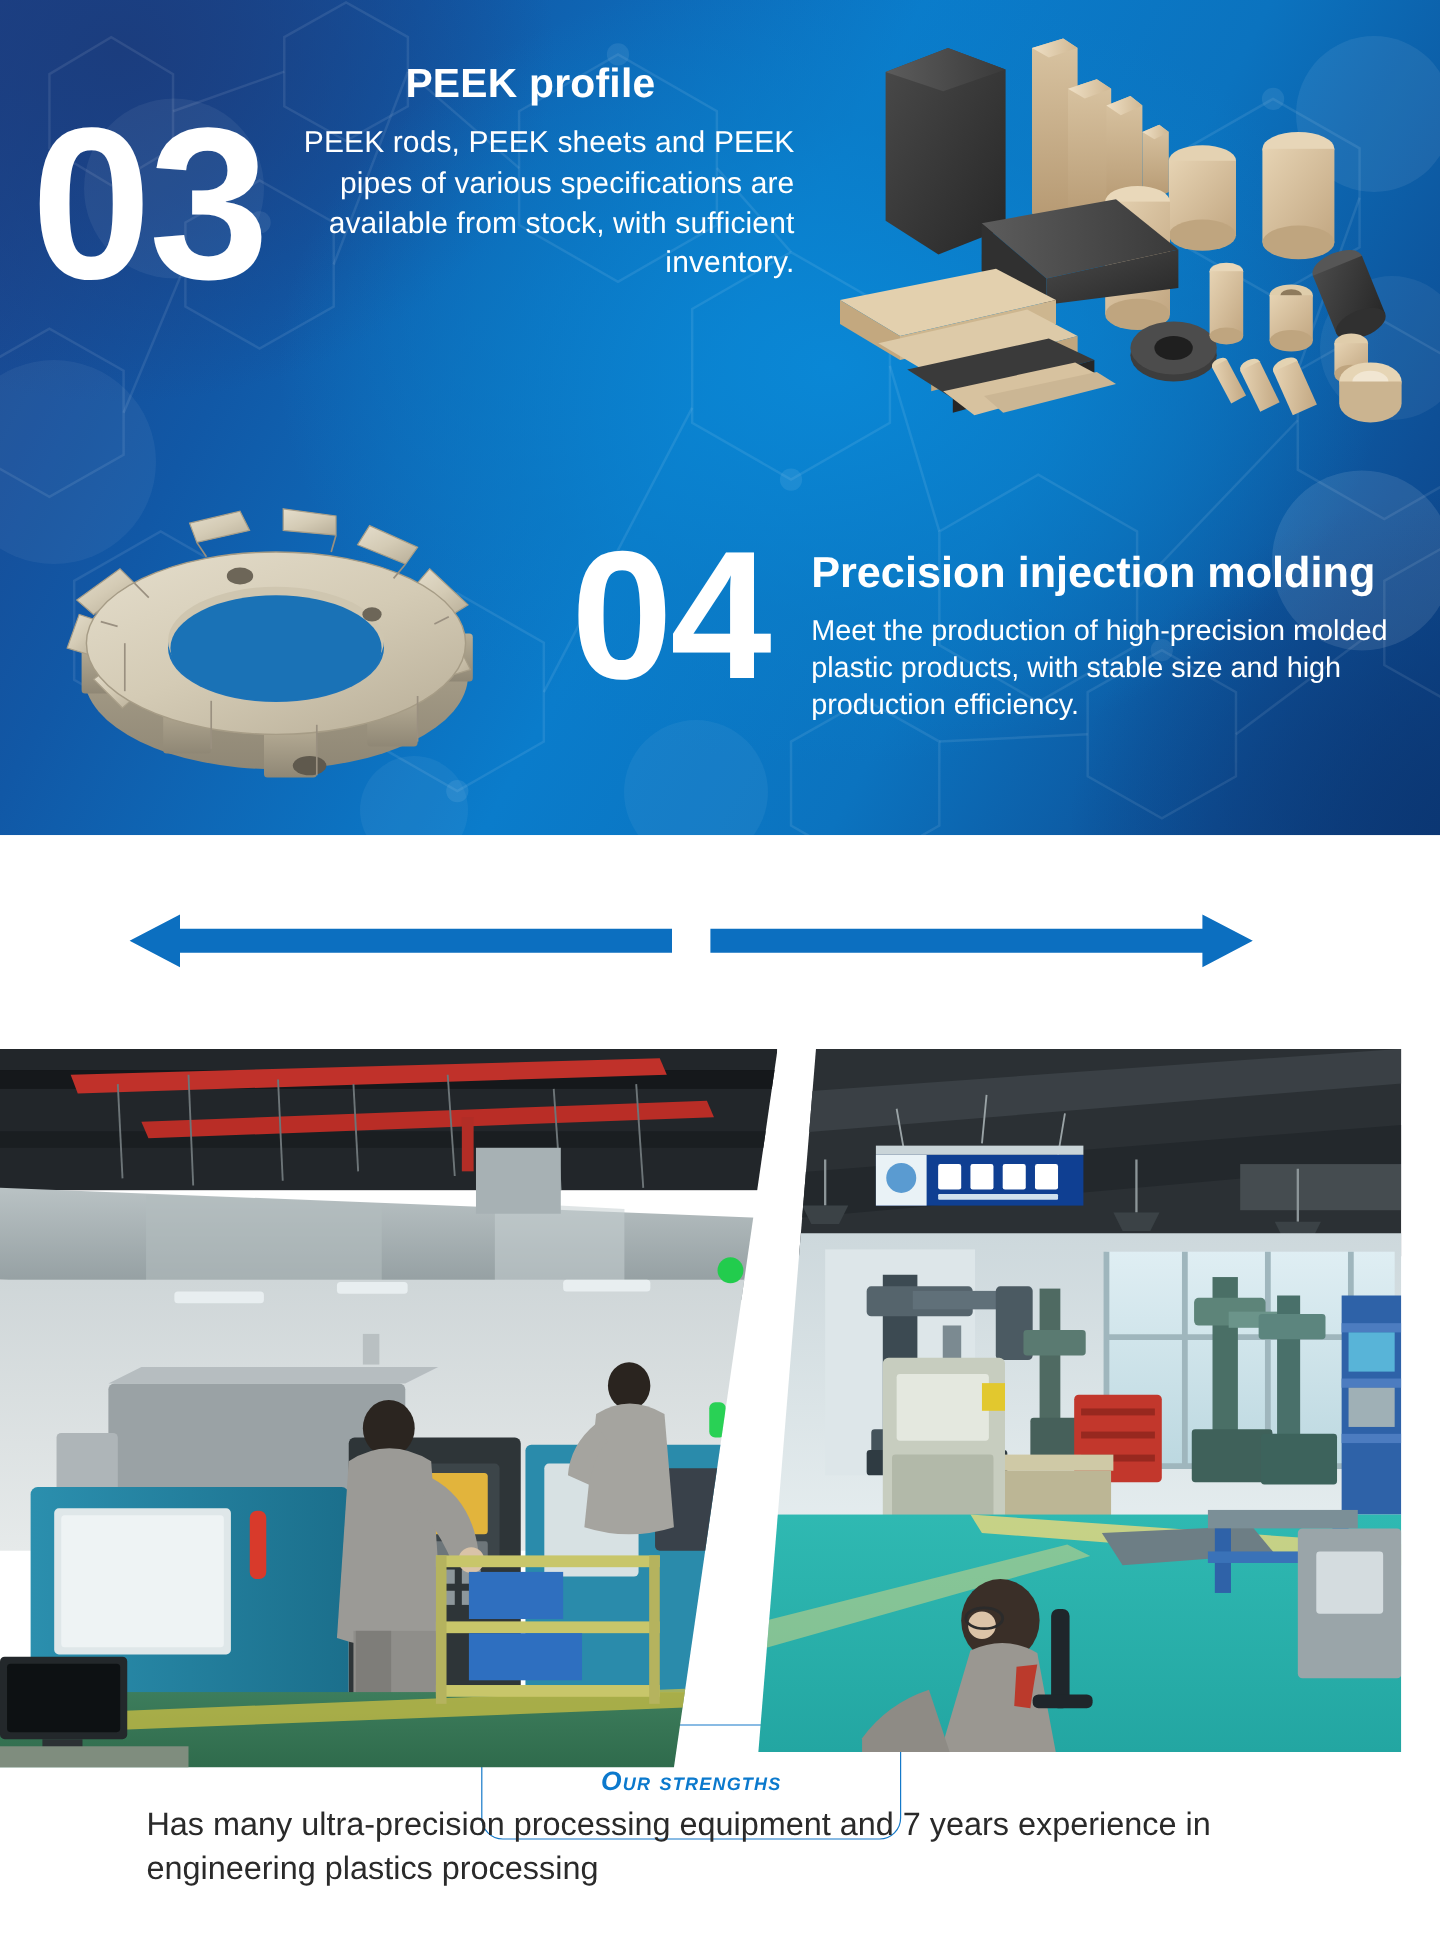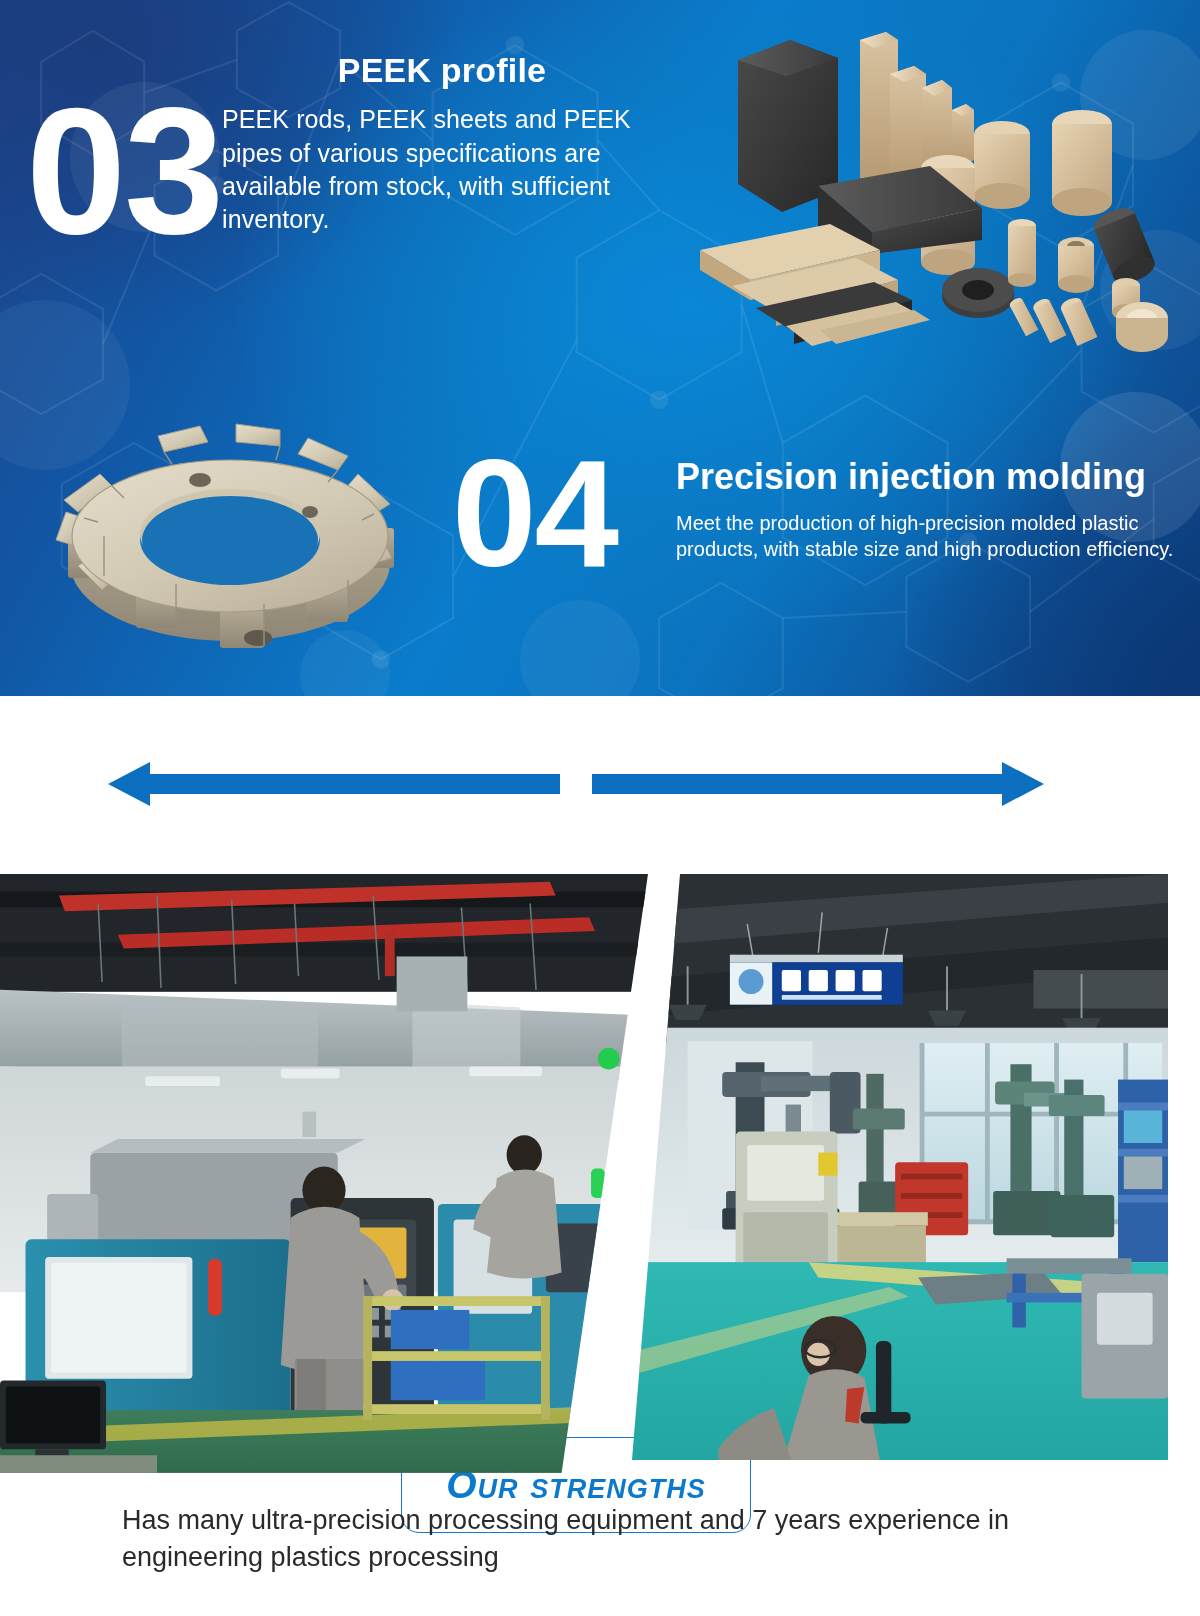--- a/index.html
+++ b/index.html
@@ -31,51 +31,52 @@
   }
   .num03{left:26px;top:36px;font-size:180px;}
   .blk03 .txtcol{position:absolute;left:222px;top:0;width:440px;}
   .h-title{
     color:#ffffff;font-size:34px;font-weight:bold;margin:0 0 14px 0;
     letter-spacing:.2px;line-height:1.1;text-align:center;
   }
   .h-body{
     color:#ffffff;font-size:25px;line-height:1.33;margin:0;
     letter-spacing:.1px;
+    text-align:right;
   }
 
   
   .blk04{position:absolute;left:440px;top:432px;width:760px;height:230px;}
-  .num04{left:12px;top:12px;font-size:152px;}
+  .num04{left:36px;top:12px;font-size:152px;}
   .blk04 .txtcol{position:absolute;left:236px;top:24px;width:500px;}
   .h-title04{
     color:#ffffff;font-size:36px;font-weight:bold;margin:0 0 12px 0;
     white-space:nowrap;letter-spacing:0px;
   }
-  .h-body04{color:#ffffff;font-size:20px;line-height:1.3;margin:0;}
+  .h-body04{color:#ffffff;font-size:24px;line-height:1.3;margin:0;}
 
   
   .peek-photo{position:absolute;left:690px;top:18px;width:500px;height:340px;}
 
   
   .gear-photo{position:absolute;left:40px;top:408px;width:380px;height:265px;}
 
   
   .strengths{
     position:absolute;left:0;top:696px;width:1200px;height:176px;background:#fff;
   }
   .arrowbar{position:absolute;left:0;top:0;width:1200px;height:176px;}
   .badge{
     position:absolute;left:401px;top:741px;width:350px;height:96px;
     border:1.6px solid #1479c9;border-radius:18px;background:#fff;
     display:flex;align-items:center;justify-content:center;
     box-sizing:border-box;
   }
   .badge-text{
-    color:#0b79cd;font-size:39px;font-weight:bold;font-style:italic;
+    color:#0b79cd;font-size:22px;font-weight:bold;font-style:italic;
     font-variant:small-caps;letter-spacing:1px;white-space:nowrap;
   }
 
   
   .photostrip{
     position:absolute;left:0;top:874px;width:1168px;height:610px;overflow:hidden;
   }
   .photo{position:absolute;top:0;height:610px;overflow:hidden;}
   .ph-left{left:0;width:648px;clip-path:polygon(0 0, 100% 0, 100% 0, 648px 0, 0 0);}
   .ph-left{clip-path:polygon(0 0, 648px 0, 560px 610px, 0 610px);}

